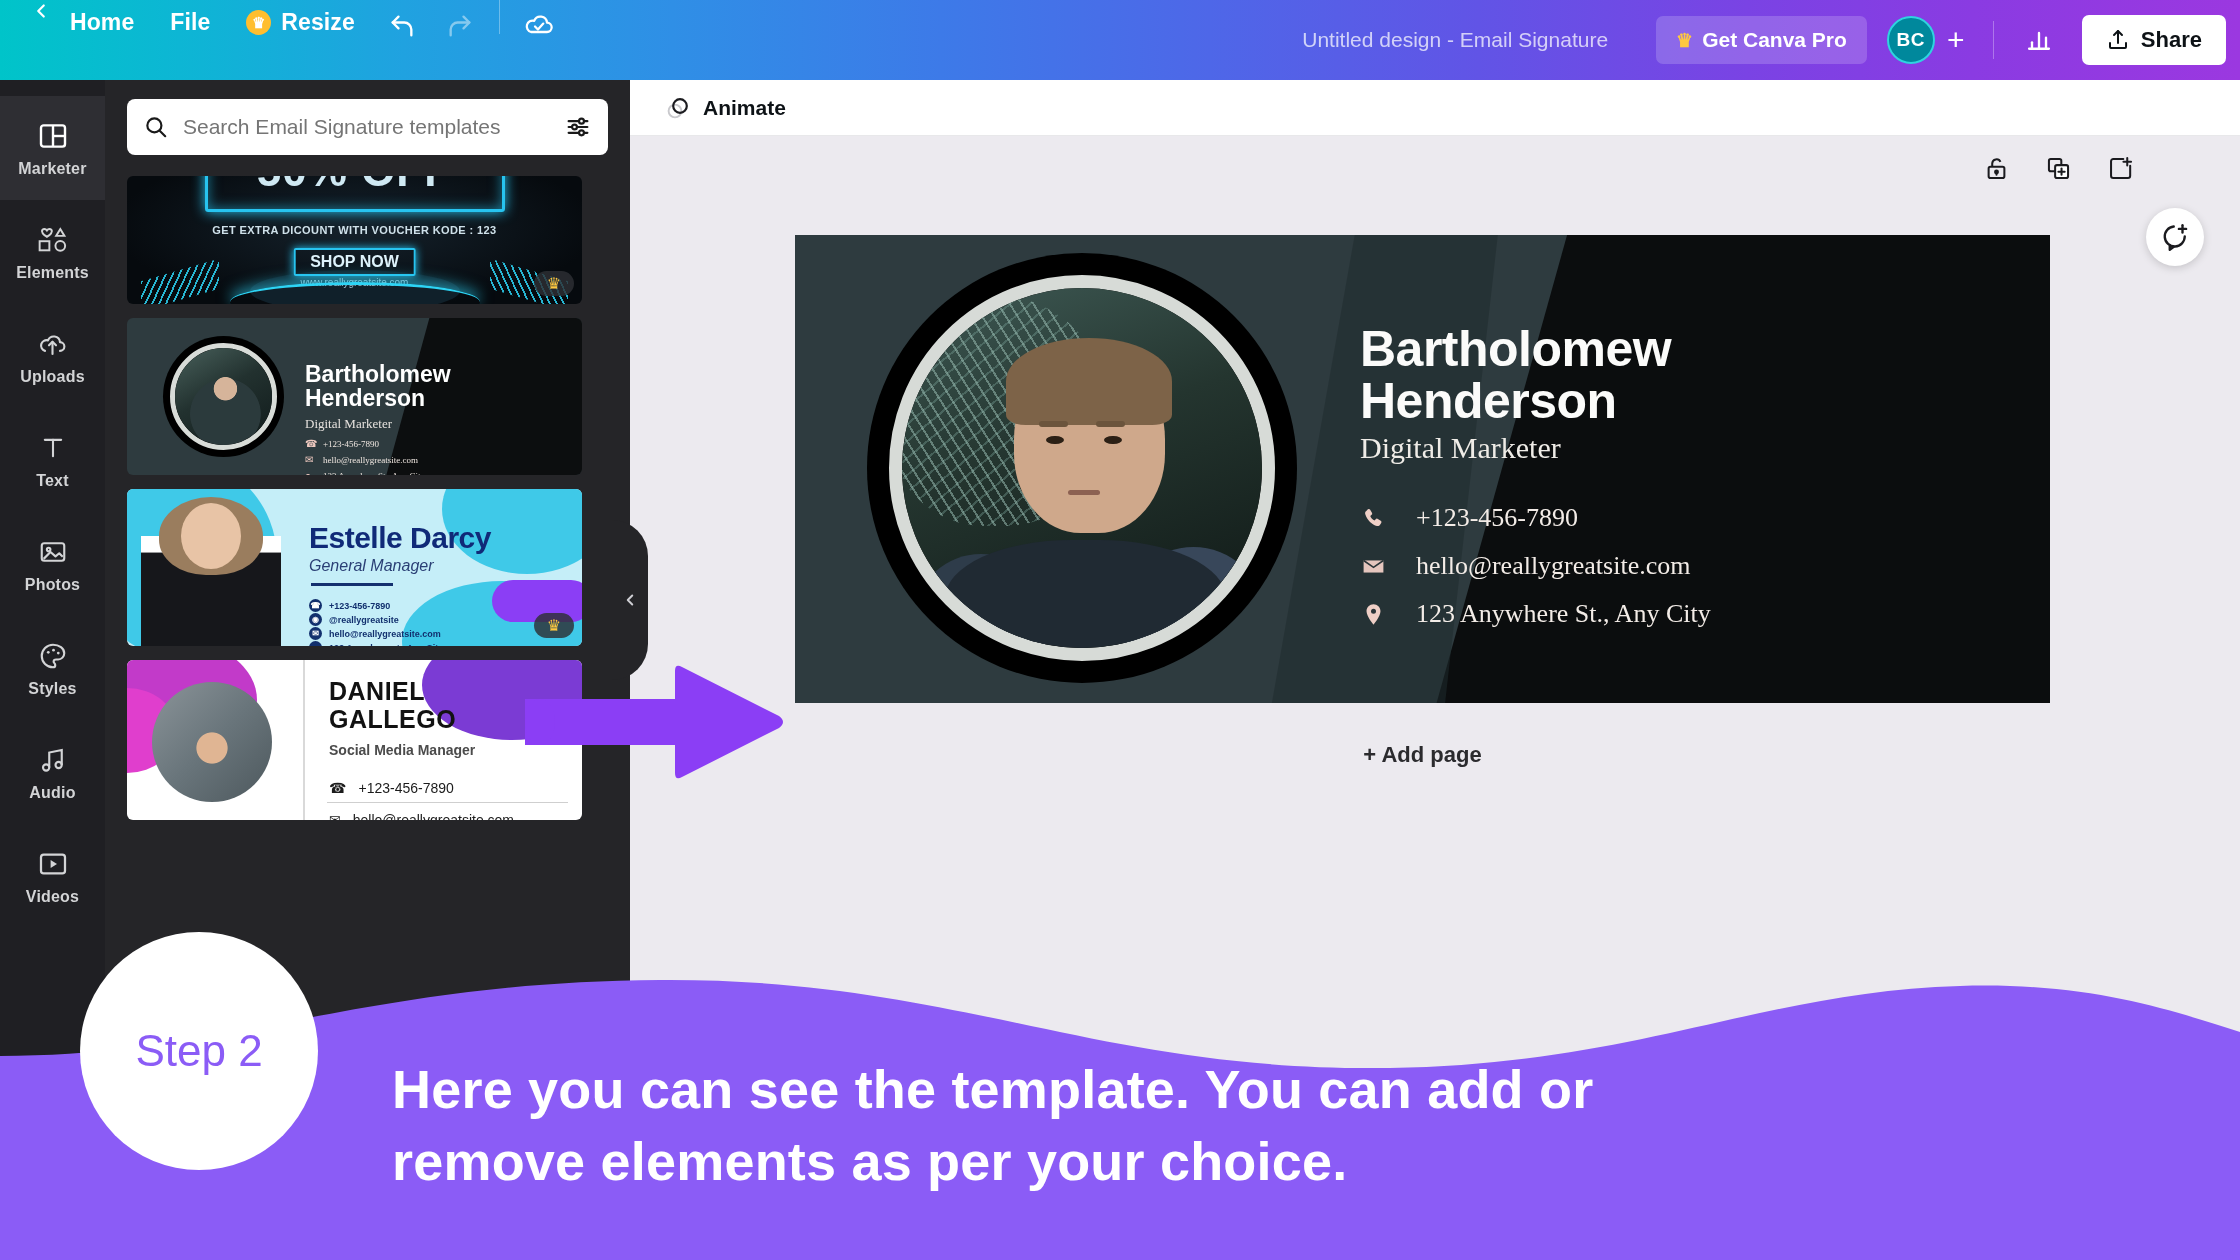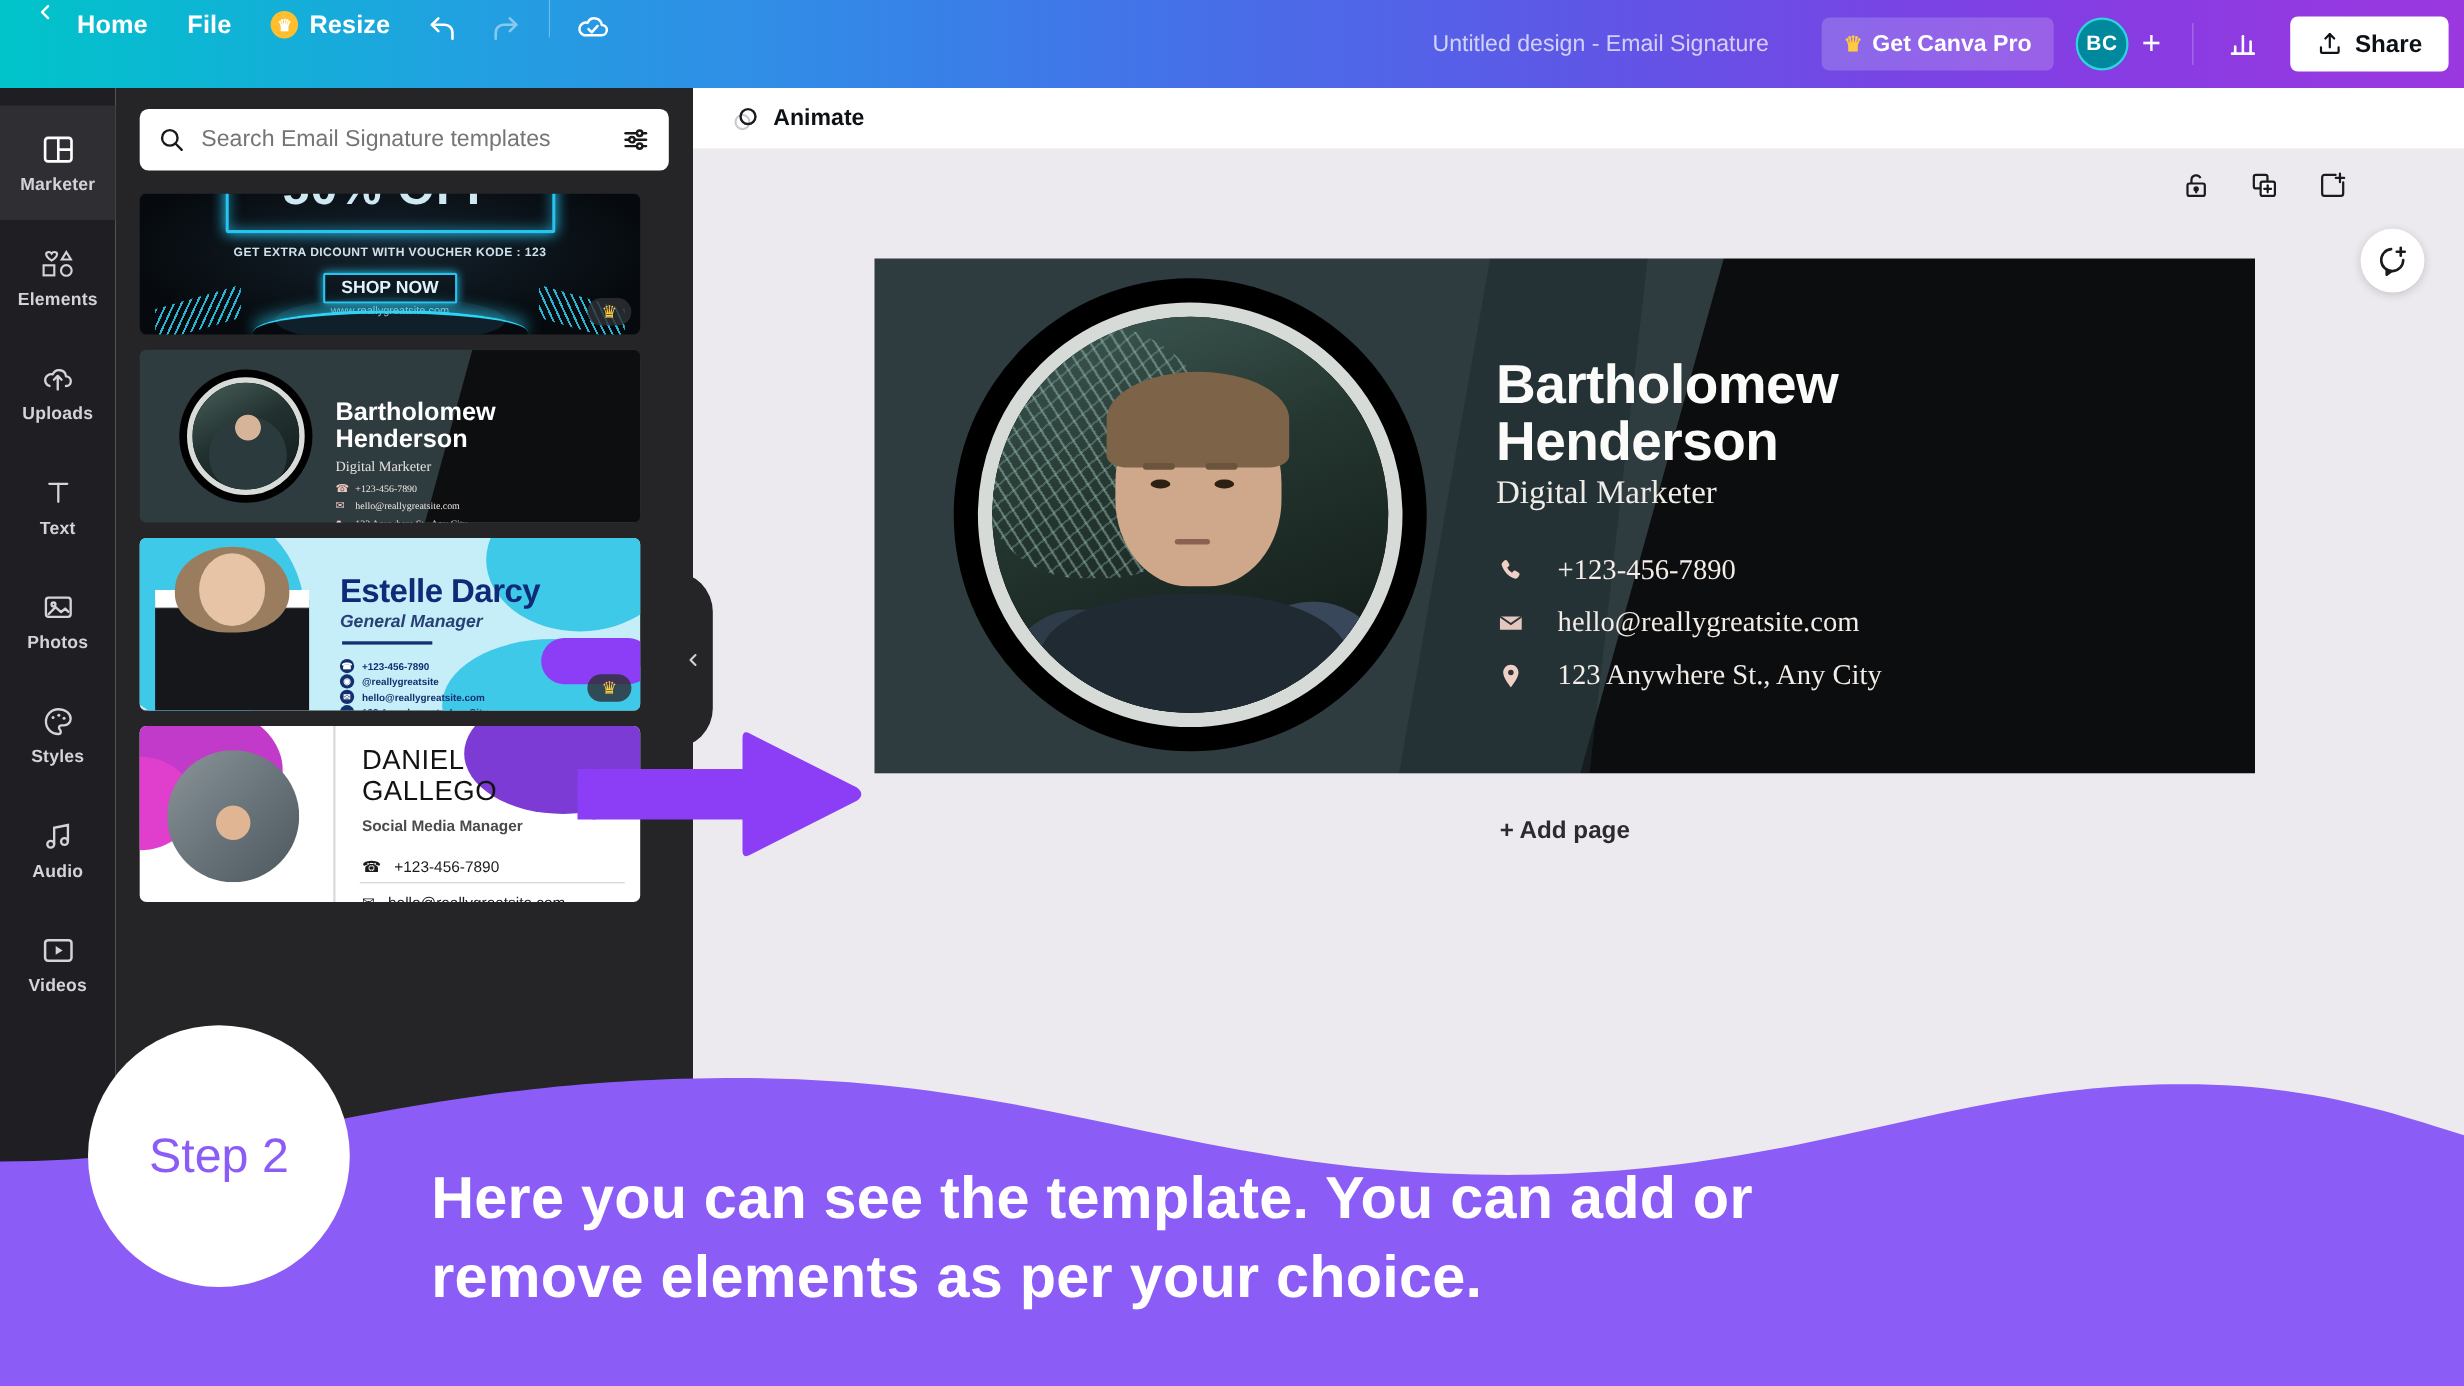--- a/index.html
+++ b/index.html
@@ -198,21 +198,21 @@
     content:''; position:absolute; left:18px; top:8px; width:104px; height:78px;
     border-radius:50% 50% 45% 45%; background:#9a7d5e;
   }
   .t3 .woman:before {
     content:''; position:absolute; left:40px; top:14px; width:60px; height:66px;
     border-radius:50%; background:#e8c4a6; z-index:2;
   }
   .t3 .nm { position: absolute; left: 182px; top: 32px; color: #102a78;
             font-size: 30px; font-weight: 800; letter-spacing: -.5px; }
   .t3 .rl { position: absolute; left: 182px; top: 68px; color: #2a3f75;
-            font-size: 16px; font-style: italic; font-weight: 700; }
+            font-size: 16px; font-style: italic; font-weight: 400; }
   .t3 .hr { position: absolute; left: 184px; top: 94px; width: 82px; height: 3px; background: #14306f; }
   .t3 .cl { position: absolute; left: 182px; font-size: 9px; color: #12306e;
             display: flex; align-items: center; gap: 7px; font-weight: 600; }
   .t3 .d1 { top: 110px; } .t3 .d2 { top: 124px; } .t3 .d3 { top: 138px; } .t3 .d4 { top: 152px; }
   .t3 .dot { width: 13px; height: 13px; border-radius: 50%; background: #12306e;
              display: flex; align-items: center; justify-content: center; color: #fff; font-size: 8px; }
   .t3 .purpleblob { position: absolute; right: -10px; bottom: 24px; width: 100px; height: 42px;
                     border-radius: 22px; background: #8b3ef5; }
 
   
@@ -223,21 +223,21 @@
                 border-radius: 50%; background: #e03ecd; }
   .t4 .pblob3 { position: absolute; right: -20px; top: -30px; width: 180px; height: 110px;
                 border-radius: 50%; background: #7b3bd4; }
   .t4 .vline { position: absolute; left: 176px; top: 0; bottom: 0; width: 2px; background: #d9d9d9; }
   .t4 .photo { position: absolute; left: 25px; top: 22px; width: 120px; height: 120px;
                border-radius: 50%;
                background:
                  radial-gradient(circle at 50% 55%, #e0b593 0 17%, transparent 18%),
                  linear-gradient(135deg, #8b9499 0%, #69757b 50%, #4d585d 100%); }
   .t4 .nm { position: absolute; left: 202px; top: 18px; color: #121212;
-            font-size: 25px; font-weight: 400; line-height: 1.1; letter-spacing: .5px; }
+            font-size: 25px; font-weight: 700; line-height: 1.1; letter-spacing: .5px; }
   .t4 .rl { position: absolute; left: 202px; top: 82px; color: #4b4b4b; font-size: 14px; font-weight: 600; }
   .t4 .cl { position: absolute; left: 202px; font-size: 14px; color: #1b1b1b;
             display: flex; align-items: center; gap: 12px; }
   .t4 .e1 { top: 120px; } .t4 .e2 { top: 152px; }
   .t4 .ul { position: absolute; left: 200px; right: 14px; height: 1px; background: #cfcfcf; }
 
   .panel-collapse {
     position: absolute; left: 612px; top: 520px; width: 36px; height: 160px;
     background: #252528; border-radius: 0 40px 40px 0; z-index: 26;
     display: flex; align-items: center; justify-content: center;

